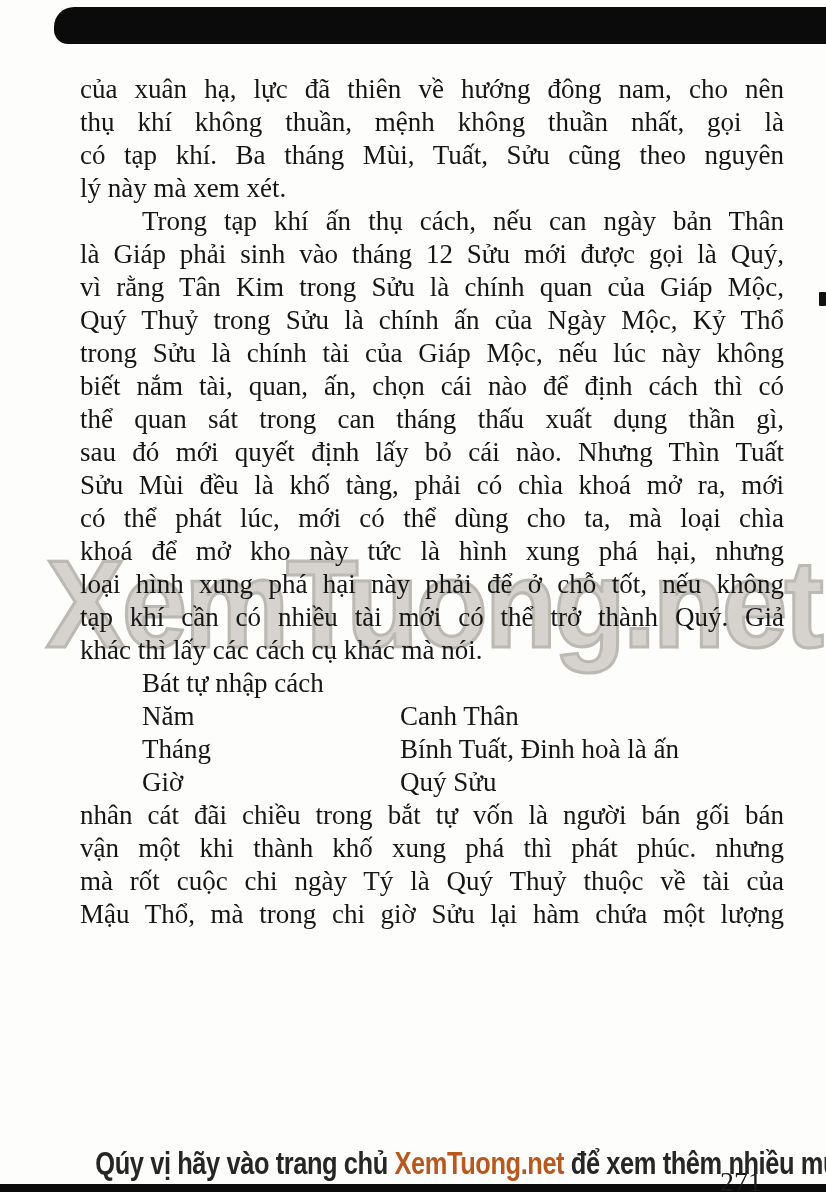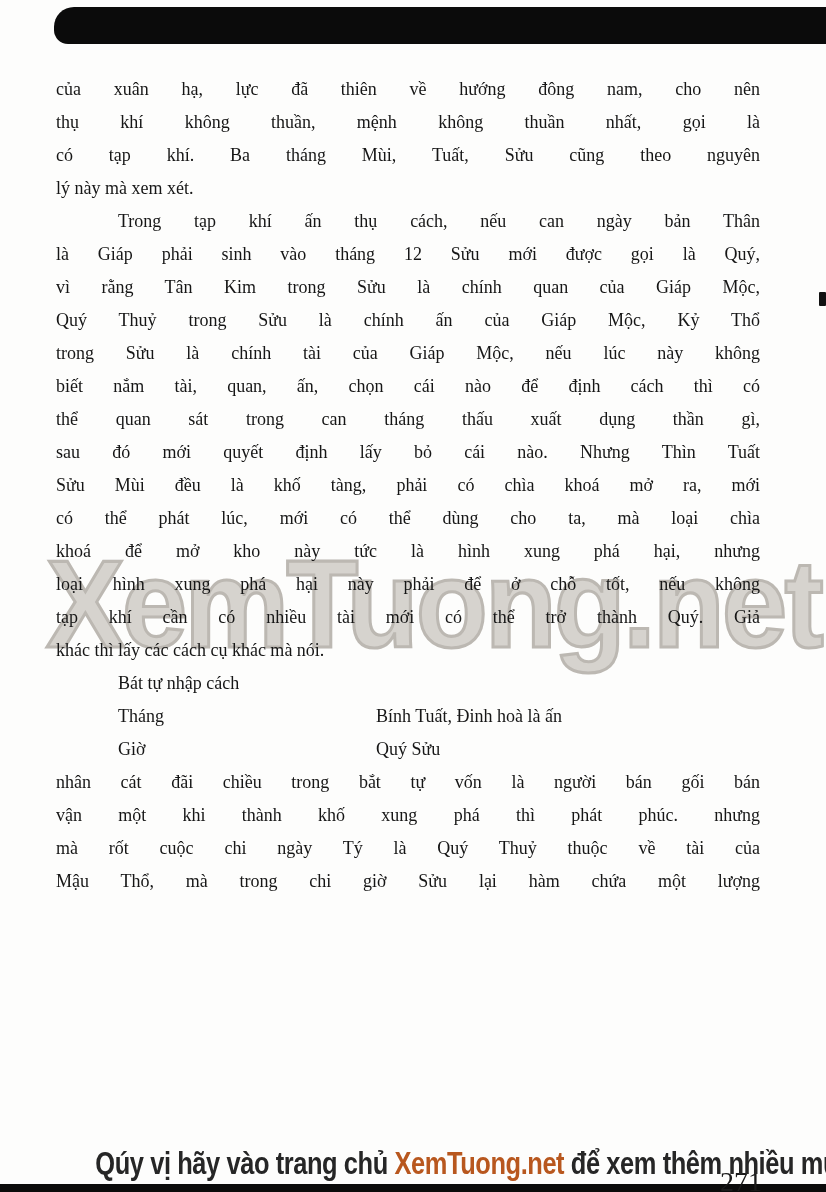--- a/index.html
+++ b/index.html
@@ -28,22 +28,22 @@
     font-weight:bold;font-size:118px;letter-spacing:-3px;
     color:rgba(255,255,255,0.25);
     -webkit-text-stroke:3px #bcb8b2;
     text-stroke:3px #bcb8b2;
     text-shadow:0 0 1px #c8c4be;
     white-space:nowrap;z-index:1;
     transform:scaleY(1.05);
   }
   
   .body-text{
-    position:absolute;top:73px;left:56px;width:704px;z-index:2;
-    font-size:18px;color:#161616;
+    position:absolute;top:73px;left:80px;width:704px;z-index:2;
+    font-size:27px;color:#161616;
   }
   .line{
     height:33px;line-height:33px;white-space:nowrap;
   }
   .line.j{
     white-space:normal;text-align:justify;text-align-last:justify;
   }
   .line.ind{padding-left:62px;}
   .line.j.ind{padding-left:62px;}
   .pair{display:flex;height:33px;line-height:33px;}
@@ -80,32 +80,36 @@
   <div class="watermark">XemTuong.net</div>
 
   <div class="body-text">
       <div class="line j">của xuân hạ, lực đã thiên về hướng đông nam, cho nên</div>
       <div class="line j">thụ khí không thuần, mệnh không thuần nhất, gọi là</div>
       <div class="line j">có tạp khí. Ba tháng Mùi, Tuất, Sửu cũng theo nguyên</div>
       <div class="line">lý này mà xem xét.</div>
       <div class="line j ind">Trong tạp khí ấn thụ cách, nếu can ngày bản Thân</div>
       <div class="line j">là Giáp phải sinh vào tháng 12 Sửu mới được gọi là Quý,</div>
       <div class="line j">vì rằng Tân Kim trong Sửu là chính quan của Giáp Mộc,</div>
-      <div class="line j">Quý Thuỷ trong Sửu là chính ấn của Giáp Mộc, Kỷ Thổ</div>
+      <div class="line j">Quý Thuỷ trong Sửu là chính ấn của Ngày Mộc, Kỷ Thổ</div>
       <div class="line j">trong Sửu là chính tài của Giáp Mộc, nếu lúc này không</div>
       <div class="line j">biết nắm tài, quan, ấn, chọn cái nào để định cách thì có</div>
       <div class="line j">thể quan sát trong can tháng thấu xuất dụng thần gì,</div>
       <div class="line j">sau đó mới quyết định lấy bỏ cái nào. Nhưng Thìn Tuất</div>
       <div class="line j">Sửu Mùi đều là khố tàng, phải có chìa khoá mở ra, mới</div>
       <div class="line j">có thể phát lúc, mới có thể dùng cho ta, mà loại chìa</div>
       <div class="line j">khoá để mở kho này tức là hình xung phá hại, nhưng</div>
       <div class="line j">loại hình xung phá hại này phải để ở chỗ tốt, nếu không</div>
       <div class="line j">tạp khí cần có nhiều tài mới có thể trở thành Quý. Giả</div>
       <div class="line">khác thì lấy các cách cụ khác mà nói.</div>
       <div class="line ind">Bát tự nhập cách</div>
+      <div class="pair">
+        <span class="lab">Năm</span>
+        <span class="val">Canh Thân</span>
+      </div>
       <div class="pair">
         <span class="lab">Tháng</span>
         <span class="val">Bính Tuất, Đinh hoà là ấn</span>
       </div>
       <div class="pair">
         <span class="lab">Giờ</span>
         <span class="val">Quý Sửu</span>
       </div>
       <div class="line j">nhân cát đãi chiều trong bắt tự vốn là người bán gối bán</div>
       <div class="line j">vận một khi thành khố xung phá thì phát phúc. nhưng</div>

